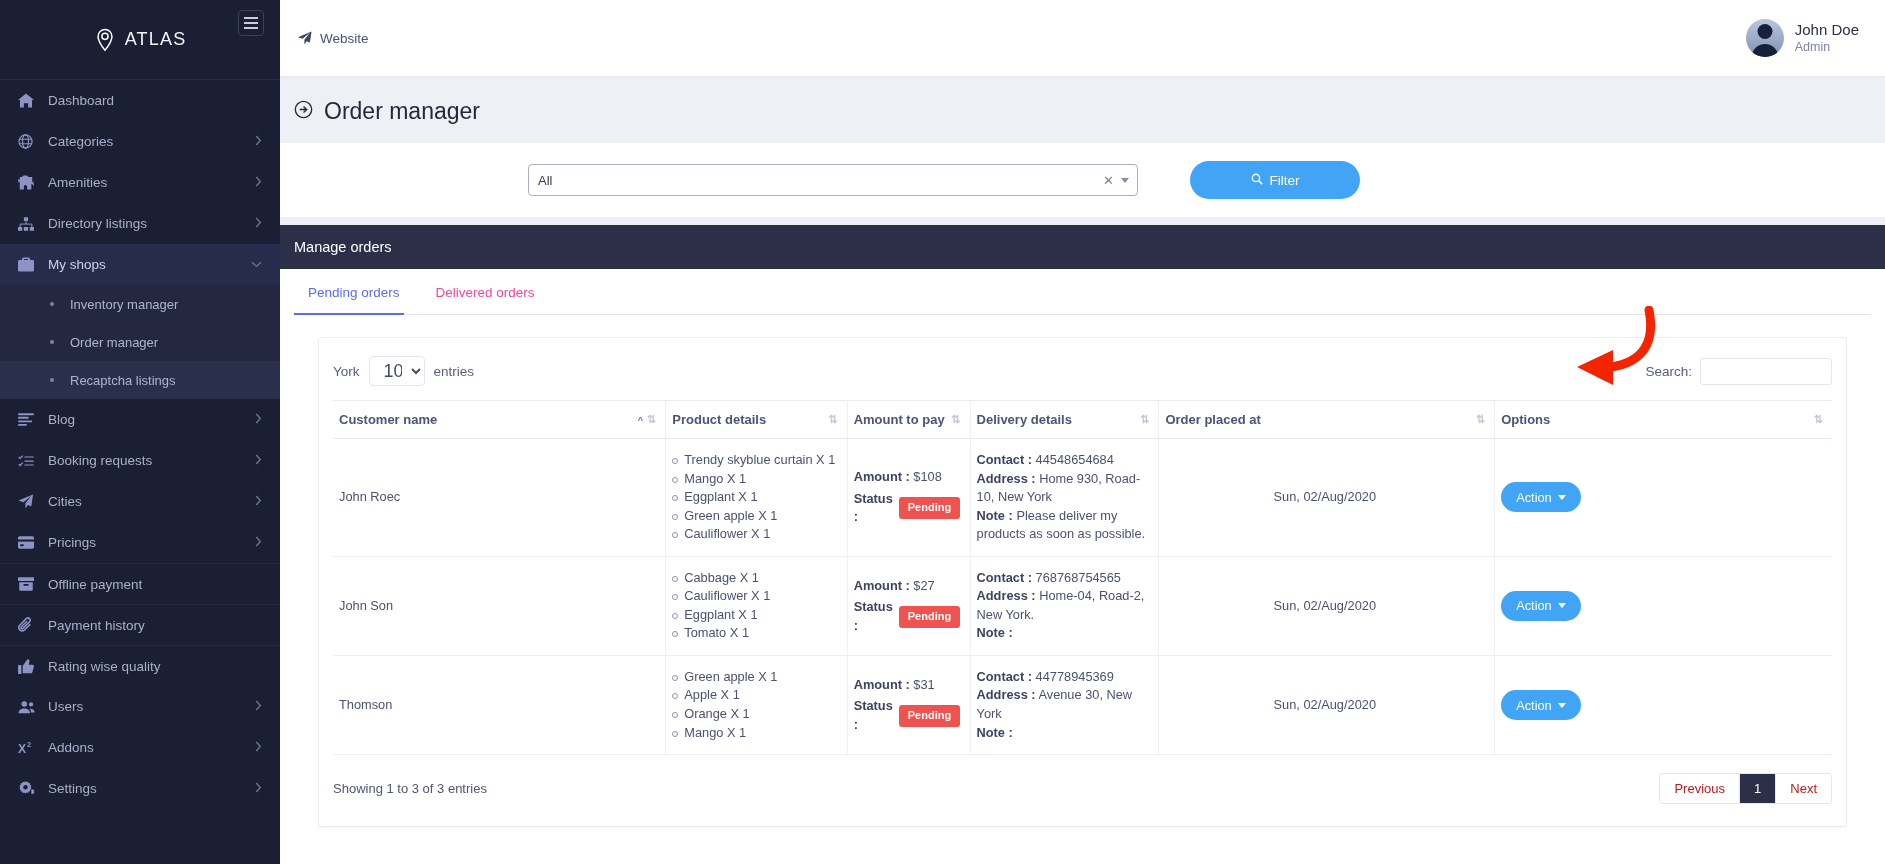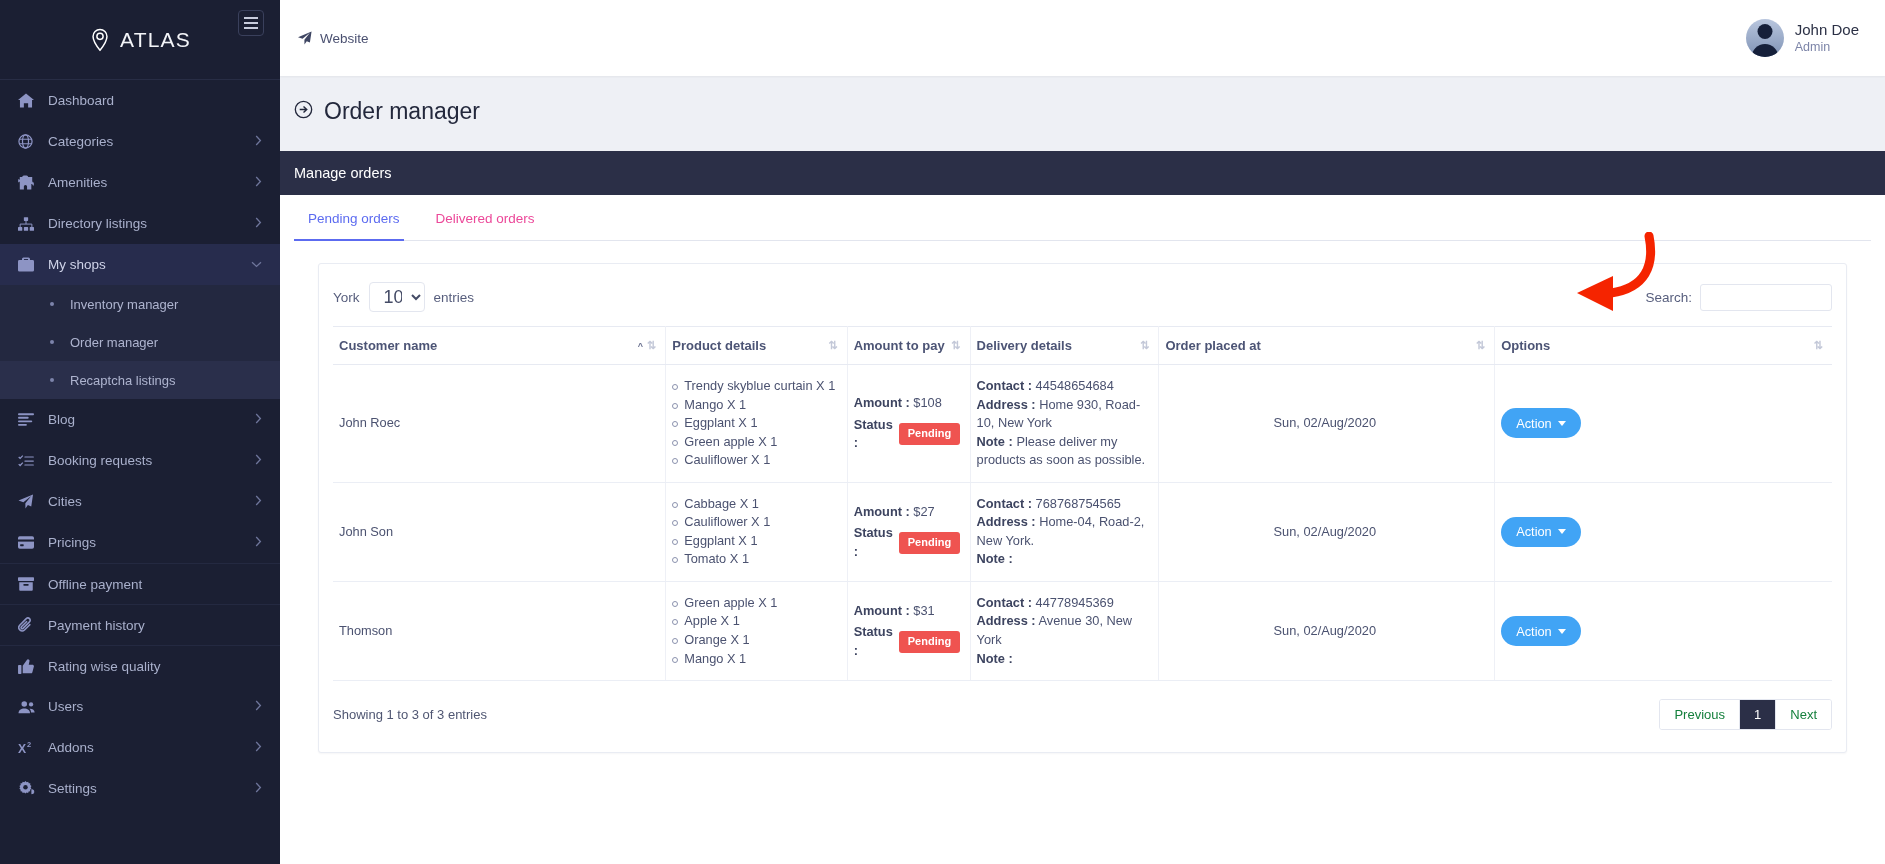--- a/index.html
+++ b/index.html
@@ -26,21 +26,21 @@
   }
   .hamburger {
     position: absolute; right: 16px; top: 10px;
     width: 26px; height: 26px;
     border: 1px solid #3a405c; border-radius: 4px;
     display: flex; flex-direction: column; align-items: center; justify-content: center;
     gap: 3px; background: transparent; cursor: pointer;
   }
   .hamburger i { display: block; width: 14px; height: 2px; background: #c8ccdd; }
   .brand { display: flex; align-items: center; gap: 9px; color: #fff; }
-  .brand-text { font-size: 21px; letter-spacing: 1.2px; font-weight: 400; color: #f3f4f8; }
+  .brand-text { font-size: 18px; letter-spacing: 1.2px; font-weight: 400; color: #f3f4f8; }
   .brand svg { display: block; }
 
   .nav { flex: 1; overflow: hidden; }
   .nav-item {
     display: flex; align-items: center;
     height: 41px; padding: 0 18px 0 18px;
     color: #a9b0cc; font-size: 13.5px; cursor: pointer;
     position: relative;
   }
   .nav-item .ic {
@@ -200,21 +200,21 @@
     font-family: "Liberation Sans", sans-serif;
   }
   .caret-w { width: 0; height: 0; border-left: 4px solid transparent; border-right: 4px solid transparent; border-top: 5px solid #fff; }
 
   .dt-bottom {
     display: flex; align-items: center; justify-content: space-between;
     padding: 18px 14px 22px 14px;
   }
   .dt-info { font-size: 13px; color: #4f5672; }
   .pager { display: flex; border: 1px solid #e3e6ef; border-radius: 3px; overflow: hidden; }
-  .pg { padding: 7px 14px; font-size: 13px; color: #15803d; cursor: pointer; background: #fff; }
+  .pg { padding: 7px 14px; font-size: 13px; color: #b91c1c; cursor: pointer; background: #fff; }
   .pg + .pg { border-left: 1px solid #e3e6ef; }
   .pg.cur { background: #2b2f47; color: #fff; }
 
   .arrow-anno { position: absolute; pointer-events: none; }
 </style>
 </head>
 <body>
 
 <aside class="sidebar">
   <div class="sb-top">
@@ -451,20 +451,36 @@
   <div class="pagetitle">
     <span>
       <svg width="19" height="19" viewBox="0 0 20 20" fill="none">
         <circle cx="10" cy="10" r="8.6" stroke="#23283c" stroke-width="1.4"></circle>
         <path d="M6 10h7M10 6.8 13.4 10 10 13.2" stroke="#23283c" stroke-width="1.5" fill="none"></path>
       </svg>
     </span>
     <span class="ttl">Order manager</span>
   </div>
 
+  <div class="filterbar">
+    <div class="select2">
+      <span class="val">All</span>
+      <span class="s2x">✕</span>
+      <span class="s2caret"></span>
+    </div>
+    <button class="filter-btn">
+      <span>
+        <svg width="12" height="12" viewBox="0 0 14 14" fill="none">
+            <circle cx="5.8" cy="5.8" r="4.3" stroke="#fff" stroke-width="1.6"></circle>
+            <path d="M9.2 9.2 13 13" stroke="#fff" stroke-width="1.8"></path>
+          </svg>
+      </span>
+      <span>Filter</span>
+    </button>
+  </div>
 
   <section class="panel">
     <div class="panel-head">Manage orders</div>
     <div class="panel-body">
       <div class="tabs" id="tabs-root">
           <div class="tab active"><span>Pending orders</span></div>
           <div class="tab"><span>Delivered orders</span></div>
         </div>
 
       <div class="card">

